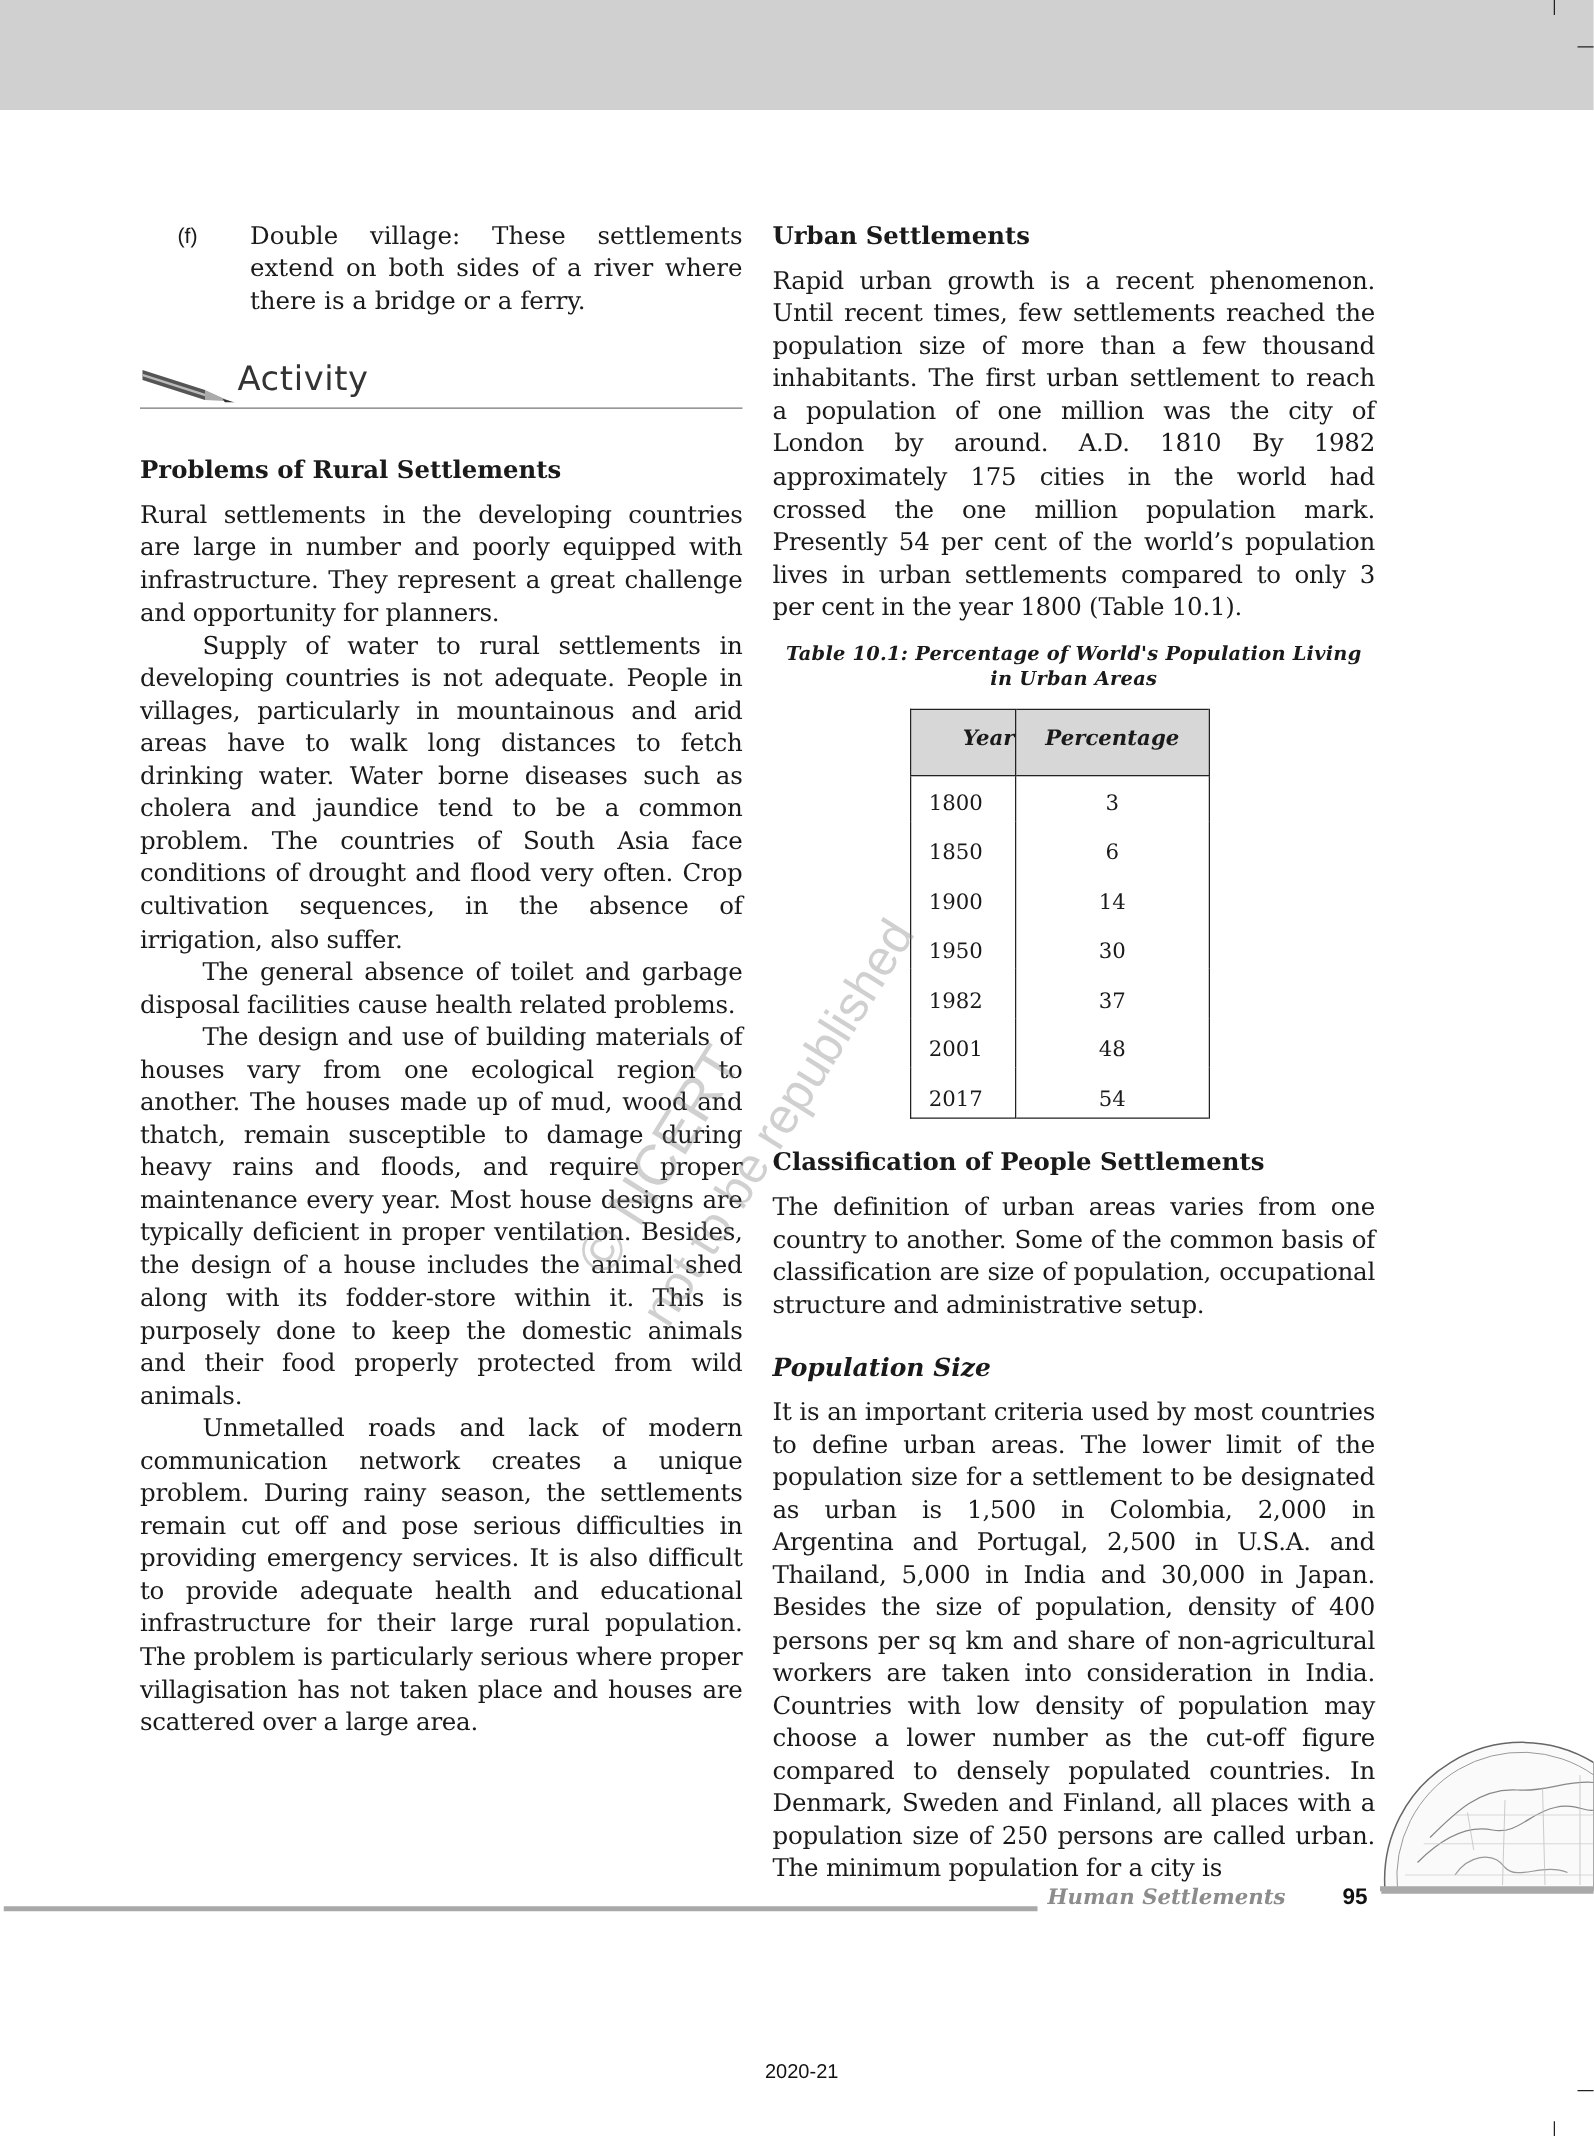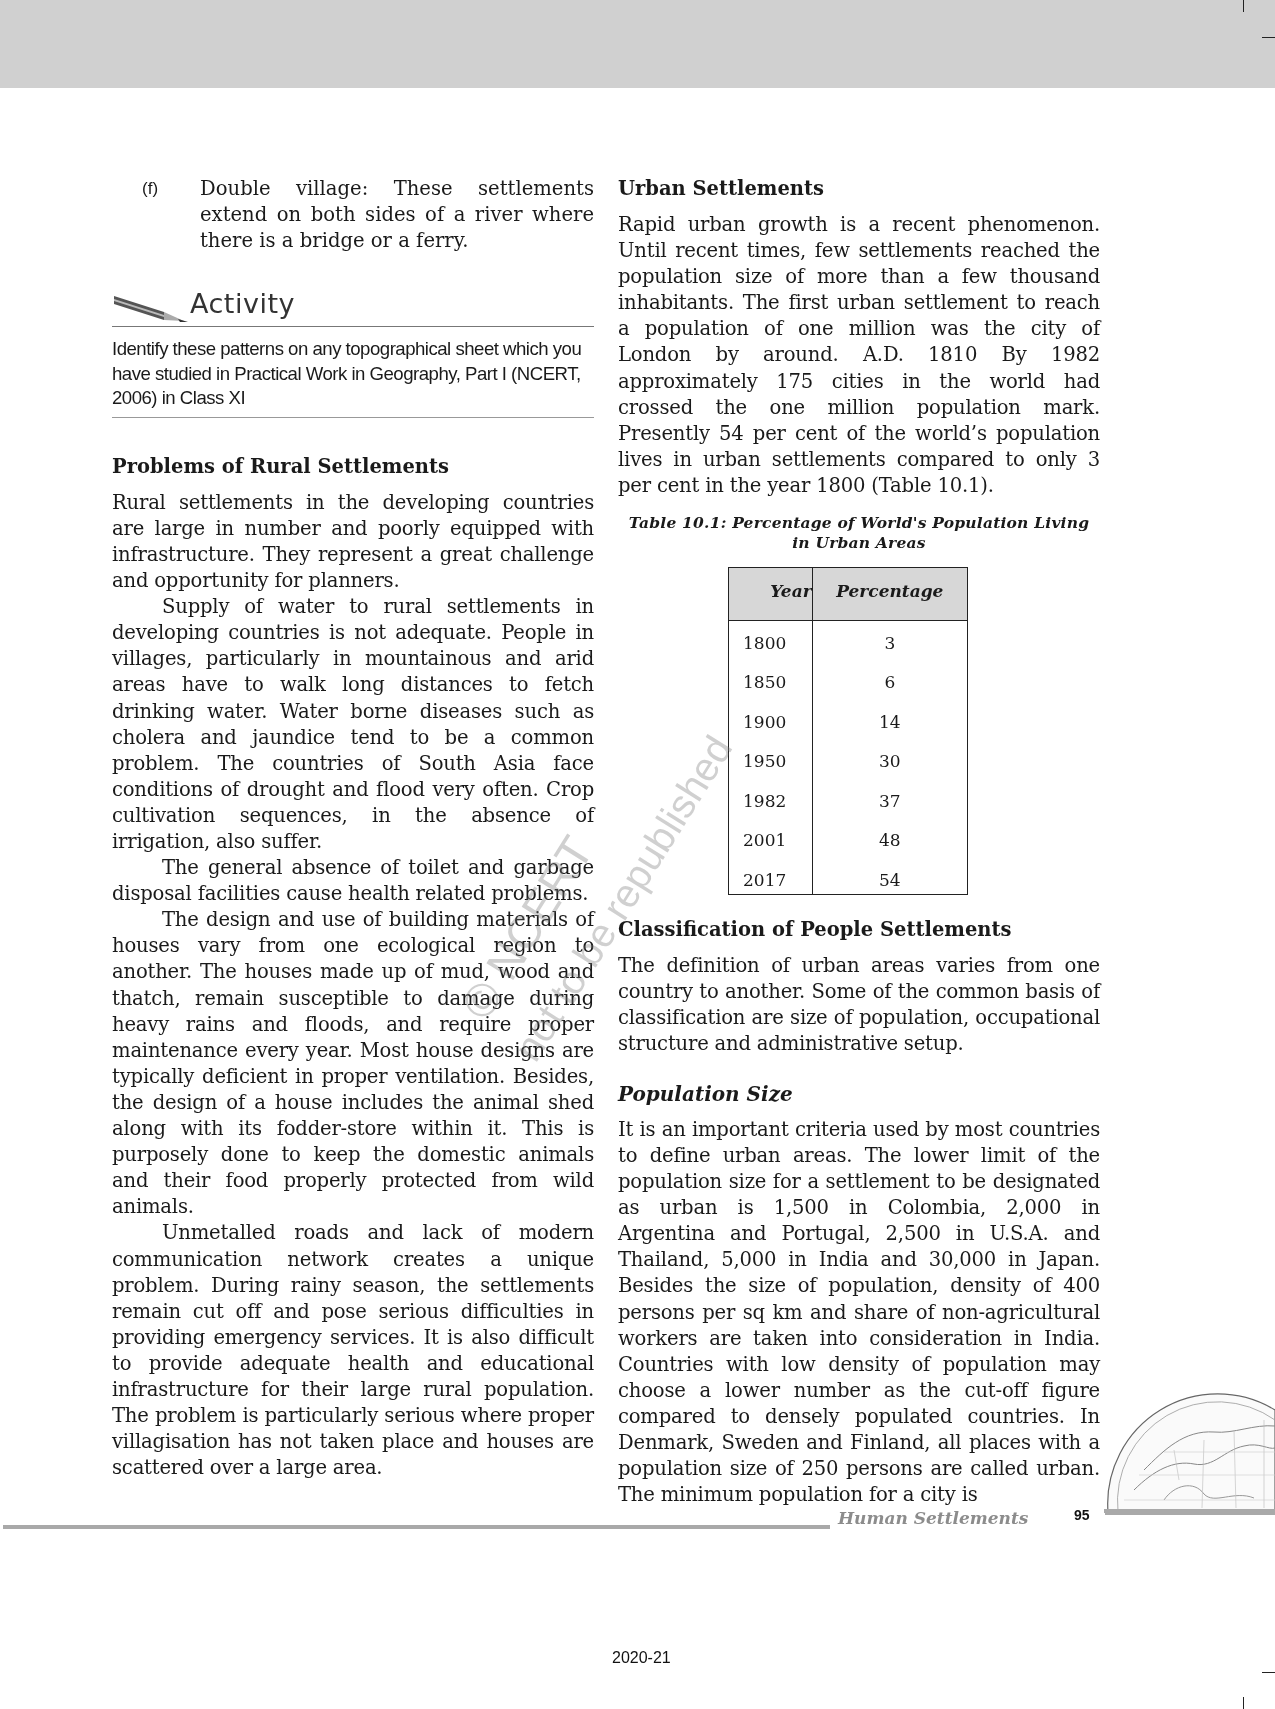--- a/index.html
+++ b/index.html
@@ -61,21 +61,21 @@
   table.data tr.first td { padding-top: 8px; }
 
   .footer-rule { position: absolute; left: 3px; top: 1525px; width: 827px; height: 4px; background: #a9a9a9; }
   .footer-rule2 { position: absolute; left: 1105px; top: 1512px; width: 170px; height: 3px; background: #a9a9a9; }
   .footer-title {
     position: absolute; left: 838px; top: 1508px; font-style: italic; font-weight: bold;
     color: #8c8c8c; font-size: 17px;
   }
   .page-number {
     position: absolute; left: 1074px; top: 1507px; font-family: "Liberation Sans", sans-serif;
-    font-weight: bold; font-size: 14px; color: #111;
+    font-weight: bold; font-size: 18px; color: #111;
   }
   .globe { position: absolute; left: 1104px; top: 1390px; }
   .year-stamp {
     position: absolute; left: 612px; top: 1649px; font-family: "Liberation Sans", sans-serif;
     font-size: 16px; color: #111;
   }
   .watermark {
     position: absolute; left: 430px; top: 700px; width: 440px; height: 380px;
     pointer-events: none; font-family: "Liberation Sans", sans-serif; color: rgba(120,120,120,0.35);
   }
@@ -99,21 +99,20 @@
   <div class="activity">
     <div class="activity-head">
       <svg class="pencil" width="80" height="30" viewBox="0 0 80 30">
         <polygon points="2,4 52,20 52,28 2,12" fill="#555"></polygon>
         <polygon points="2,7 52,23 52,25 2,9" fill="#bbb"></polygon>
         <polygon points="52,20 72,29 52,28" fill="#aaa"></polygon>
         <polygon points="66,27 76,30 68,30" fill="#333"></polygon>
       </svg>
       <span class="activity-title">Activity</span>
     </div>
-    <div class="activity-body">Identify these patterns on any topographical sheet which you have studied in Practical Work in Geography, Part I (NCERT, 2006) in Class XI</div>
   </div>
 
   <div style="margin-top:36px;">
     <h3 class="h-bold">Problems of Rural Settlements</h3>
     <p class="p" style="margin-top:10px;">Rural settlements in the developing countries are large in number and poorly equipped with infrastructure. They represent a great challenge and opportunity for planners.</p>
     <p class="p indent">Supply of water to rural settlements in developing countries is not adequate. People in villages, particularly in mountainous and arid areas have to walk long distances to fetch drinking water. Water borne diseases such as cholera and jaundice tend to be a common problem. The countries of South Asia face conditions of drought and flood very often. Crop cultivation sequences, in the absence of irrigation, also suffer.</p>
     <p class="p indent">The general absence of toilet and garbage disposal facilities cause health related problems.</p>
     <p class="p indent">The design and use of building materials of houses vary from one ecological region to another. The houses made up of mud, wood and thatch, remain susceptible to damage during heavy rains and floods, and require proper maintenance every year. Most house designs are typically deficient in proper ventilation. Besides, the design of a house includes the animal shed along with its fodder-store within it. This is purposely done to keep the domestic animals and their food properly protected from wild animals.</p>
     <p class="p indent">Unmetalled roads and lack of modern communication network creates a unique problem. During rainy season, the settlements remain cut off and pose serious difficulties in providing emergency services. It is also difficult to provide adequate health and educational infrastructure for their large rural population. The problem is particularly serious where proper villagisation has not taken place and houses are scattered over a large area.</p>
   </div>

